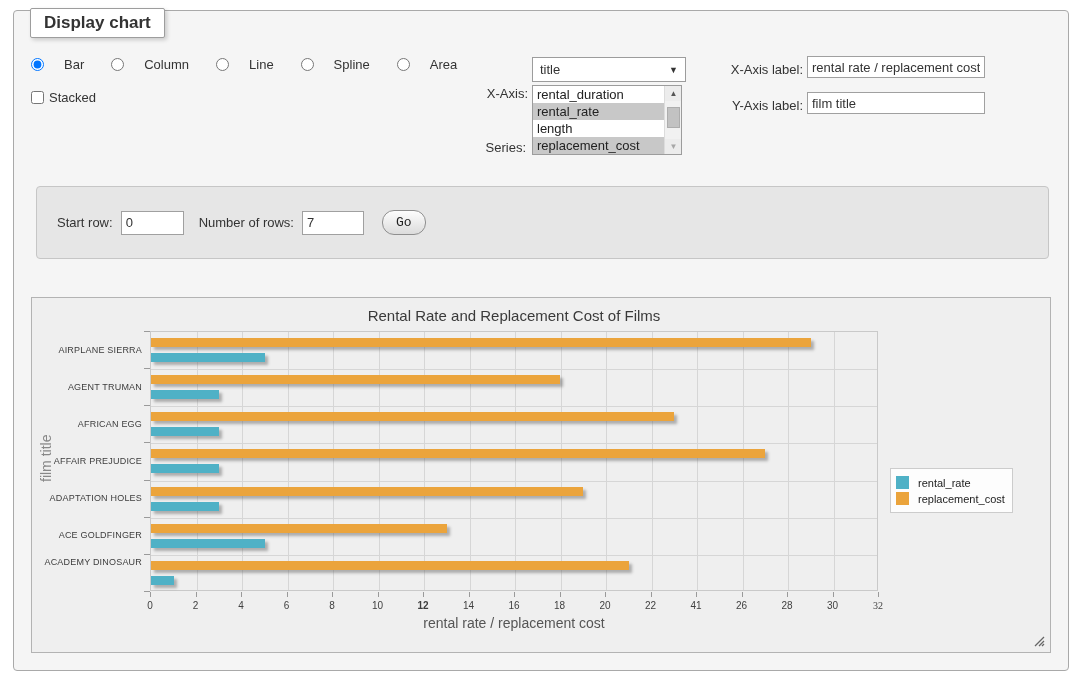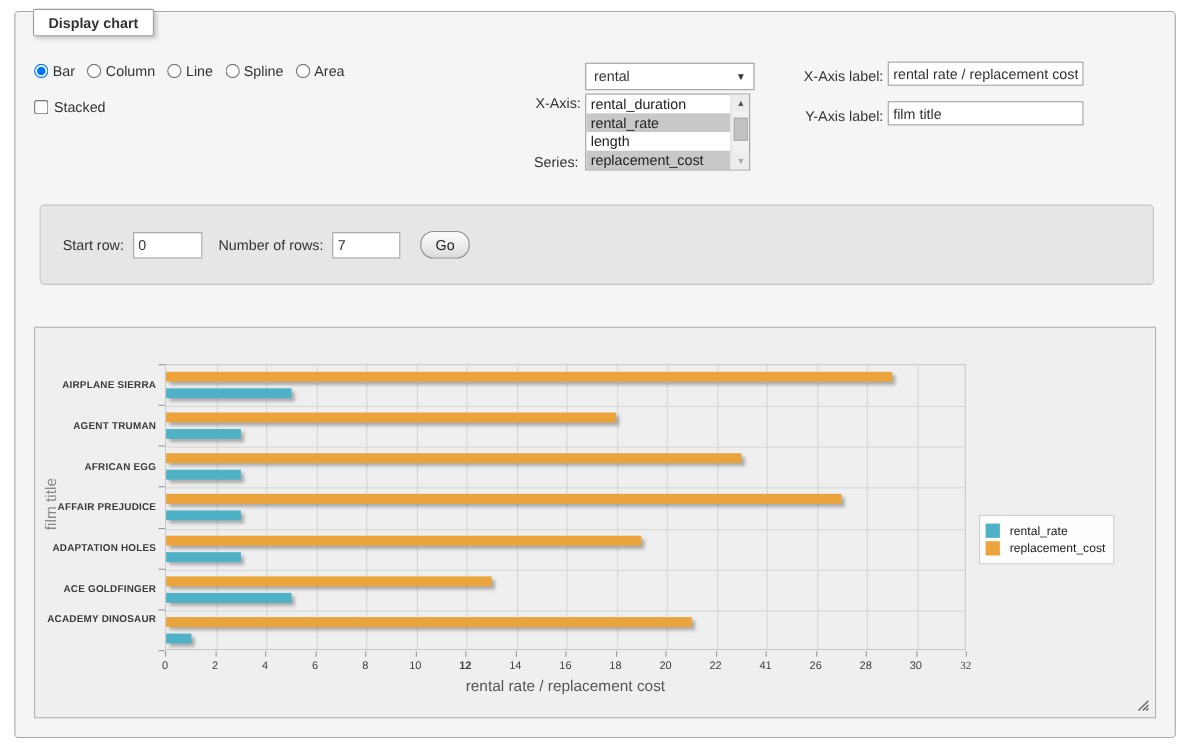--- a/index.html
+++ b/index.html
@@ -10,25 +10,25 @@
     font-family: "Liberation Sans", sans-serif; font-size: 13px; color: #333;
   }
   
   .fieldset {
     position: absolute; left: 13px; top: 10px; width: 1056px; height: 661px;
     background: #f5f5f5; border: 1px solid #a9a9a9; border-radius: 4px;
   }
   .legend-box {
     position: absolute; left: 16px; top: -3px;
     background: #ffffff; border: 1px solid #9d9d9d; border-radius: 2px;
-    padding: 4px 13px; font-weight: bold; font-size: 13px; color: #333;
+    padding: 4px 13px; font-weight: bold; font-size: 17px; color: #333;
     box-shadow: 2px 2px 4px rgba(0,0,0,0.18); z-index: 5;
   }
   
-  .radio-row { position: absolute; left: 17px; top: 46px; display: flex; align-items: center; gap: 2px; }
+  .radio-row { position: absolute; left: 17px; top: 46px; display: flex; align-items: center; gap: 18px; }
   .radio-row label { margin-right: 9px; }
   .radio-row input { margin-right: 2px; vertical-align: -2px; }
   .check-row { position: absolute; left: 17px; top: 79px; display: flex; align-items: center; }
   .check-row input { margin-right: 5px; vertical-align: -2px; }
   .text-input {
     border: 1px solid #a0a0a0; background: #fff; color: #333;
     font-family: "Liberation Sans", sans-serif; font-size: 13px; padding: 2px 4px; height: 22px;
   }
   #chart-title-input { position: absolute; left: 17px; top: 113px; width: 178px; }
   .ctl-label { position: absolute; text-align: right; color: #333; }
@@ -64,33 +64,33 @@
     display: flex; align-items: center; padding-left: 20px;
   }
   .panel .text-input { height: 24px; }
   #start-row-input { width: 63px; margin-left: 8px; }
   #num-rows-input { width: 62px; margin-left: 8px; }
   #num-rows-label { margin-left: 15px; }
   .go-btn {
     margin-left: 18px; height: 25px; padding: 2px 13px;
     border: 1px solid #8f8f8f; border-radius: 12px;
     background: linear-gradient(#fdfdfd, #dcdcdc);
-    font-family: Liberation Sans, sans-serif; font-size: 13px; color: #222; cursor: pointer;
+    font-family: Liberation Mono, monospace; font-size: 13px; color: #222; cursor: pointer;
   }
   
   .chart-box {
     position: absolute; left: 17px; top: 286px; width: 1020px; height: 356px;
     background: #efefef; border: 1px solid #b3b3b3;
   }
   .chart-title { position: absolute; left: 0; top: 9px; width: 964px; text-align: center; font-size: 15px; color: #3a3a3a; }
   .plot { position: absolute; left: 118px; top: 33px; width: 728px; height: 260px; border: 1px solid #c9c9c9; }
   .vgrid { position: absolute; top: 0; width: 1px; height: 100%; background: #d6d6d6; }
   .hgrid { position: absolute; left: 0; height: 1px; width: 100%; background: #d6d6d6; }
   .bar { position: absolute; left: 0; height: 9px; box-shadow: 3px 3px 3px rgba(90,90,90,0.45); }
-  .cat-label { position: absolute; left: 0; width: 110px; text-align: right; font-size: 9px; font-weight: bold; color: #3c3c3c; letter-spacing: 0.2px; }
+  .cat-label { position: absolute; left: 0; width: 110px; text-align: right; font-size: 9px; font-weight: normal; color: #3c3c3c; letter-spacing: 0.2px; }
   .ytick { position: absolute; width: 6px; height: 1px; background: #9a9a9a; }
   .xtick { position: absolute; width: 1px; height: 5px; background: #9a9a9a; }
   .xtick-label { position: absolute; transform: translateX(-50%); font-size: 10px; color: #3f3f3f; }
   .x-axis-title { position: absolute; left: 118px; width: 728px; top: 317px; text-align: center; font-size: 14px; color: #555; }
   .y-axis-title {
     position: absolute; left: 6px; top: 100px; height: 120px; width: 18px;
     writing-mode: vertical-rl; transform: rotate(180deg);
     font-size: 14px; color: #888; text-align: center;
   }
   .legend {
@@ -123,21 +123,21 @@
       </div>
 
     <div class="check-row">
       <input type="checkbox" id="stacked-cb" style="">
       <label for="stacked-cb">Stacked</label>
     </div>
 
 
     <span class="ctl-label" id="xaxis-label-txt">X-Axis:</span>
     <div class="selectbox">
-      <span>rental</span>
+      <span>title</span>
       <span class="arr">▼</span>
     </div>
 
     <span class="ctl-label" id="series-label-txt">Series:</span>
     <div class="listbox">
       <div class="opts" id="series-opts">
           <div class="opt">rental_duration</div>
           <div class="opt sel">rental_rate</div>
           <div class="opt">length</div>
           <div class="opt sel">replacement_cost</div>
@@ -157,20 +157,21 @@
 
     <div class="panel">
       <span>Start row:</span>
       <input type="text" id="start-row-input" class="text-input" value="0" style="">
       <span id="num-rows-label">Number of rows:</span>
       <input type="text" id="num-rows-input" class="text-input" value="7" style="">
       <button class="go-btn">Go</button>
     </div>
 
     <div class="chart-box">
+      <div class="chart-title">Rental Rate and Replacement Cost of Films</div>
       <div class="plot" id="plot">
           <div class="vgrid" style="left: 45.5px;"></div>
           <div class="vgrid" style="left: 91px;"></div>
           <div class="vgrid" style="left: 136.5px;"></div>
           <div class="vgrid" style="left: 182px;"></div>
           <div class="vgrid" style="left: 227.5px;"></div>
           <div class="vgrid" style="left: 273px;"></div>
           <div class="vgrid" style="left: 318.5px;"></div>
           <div class="vgrid" style="left: 364px;"></div>
           <div class="vgrid" style="left: 409.5px;"></div>

